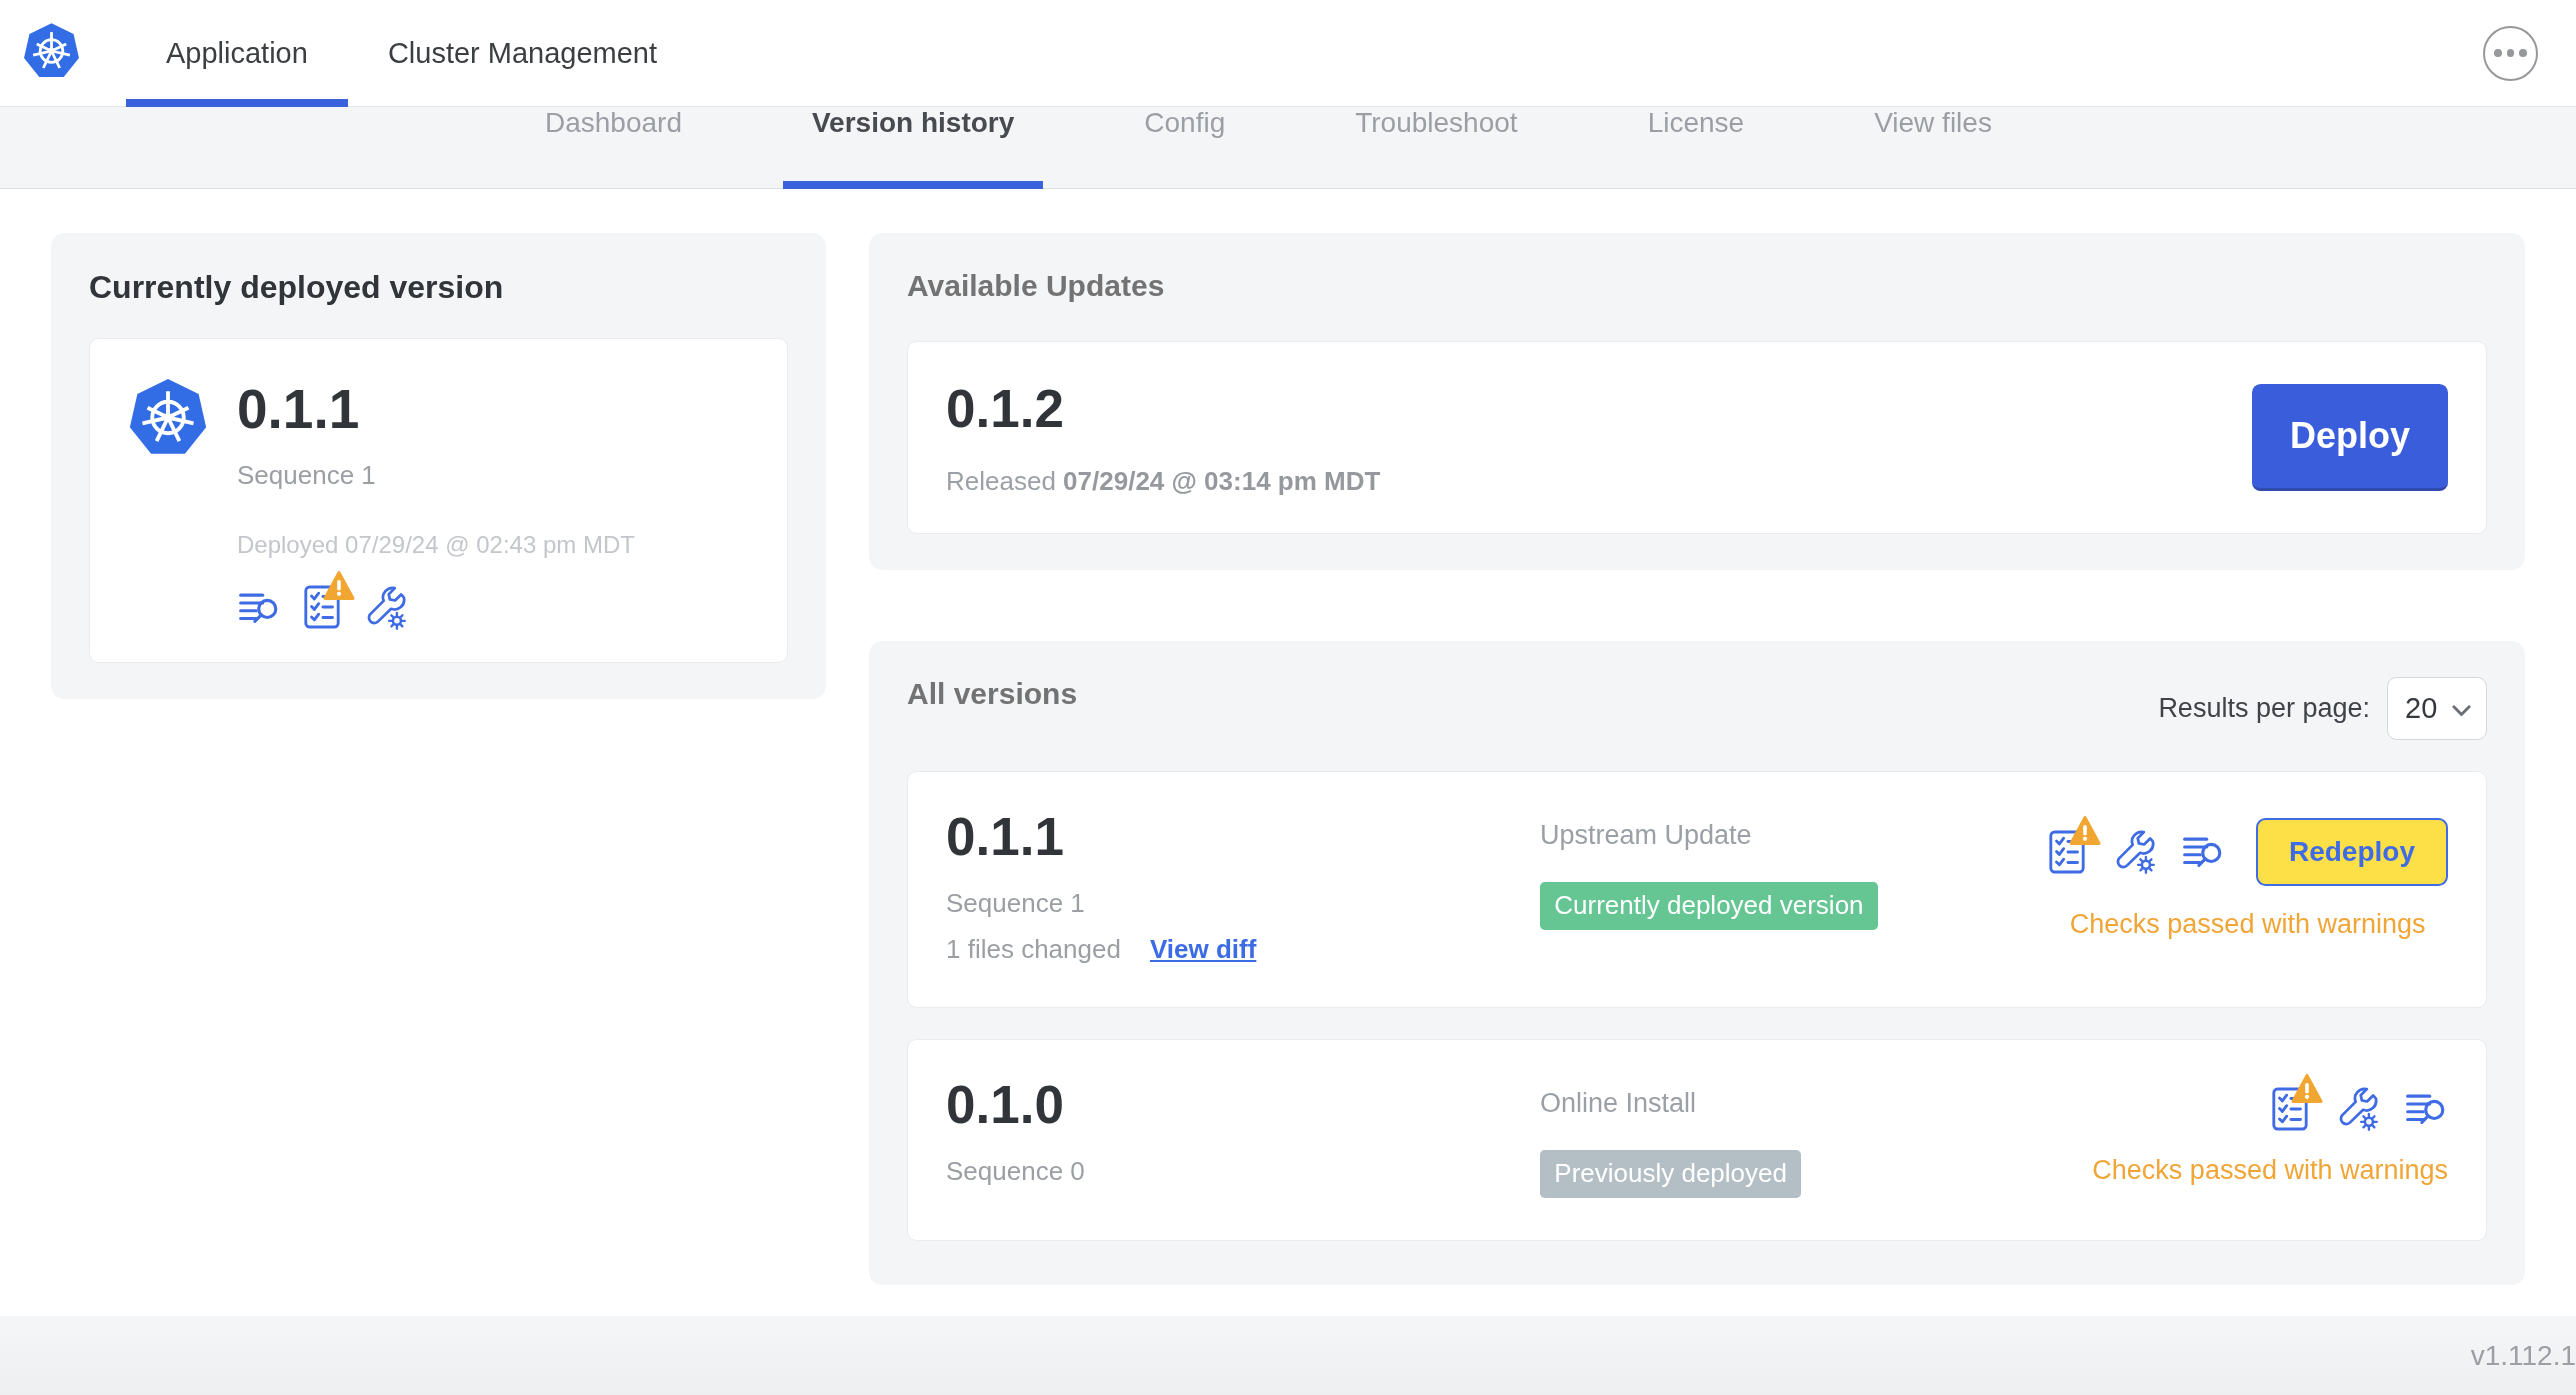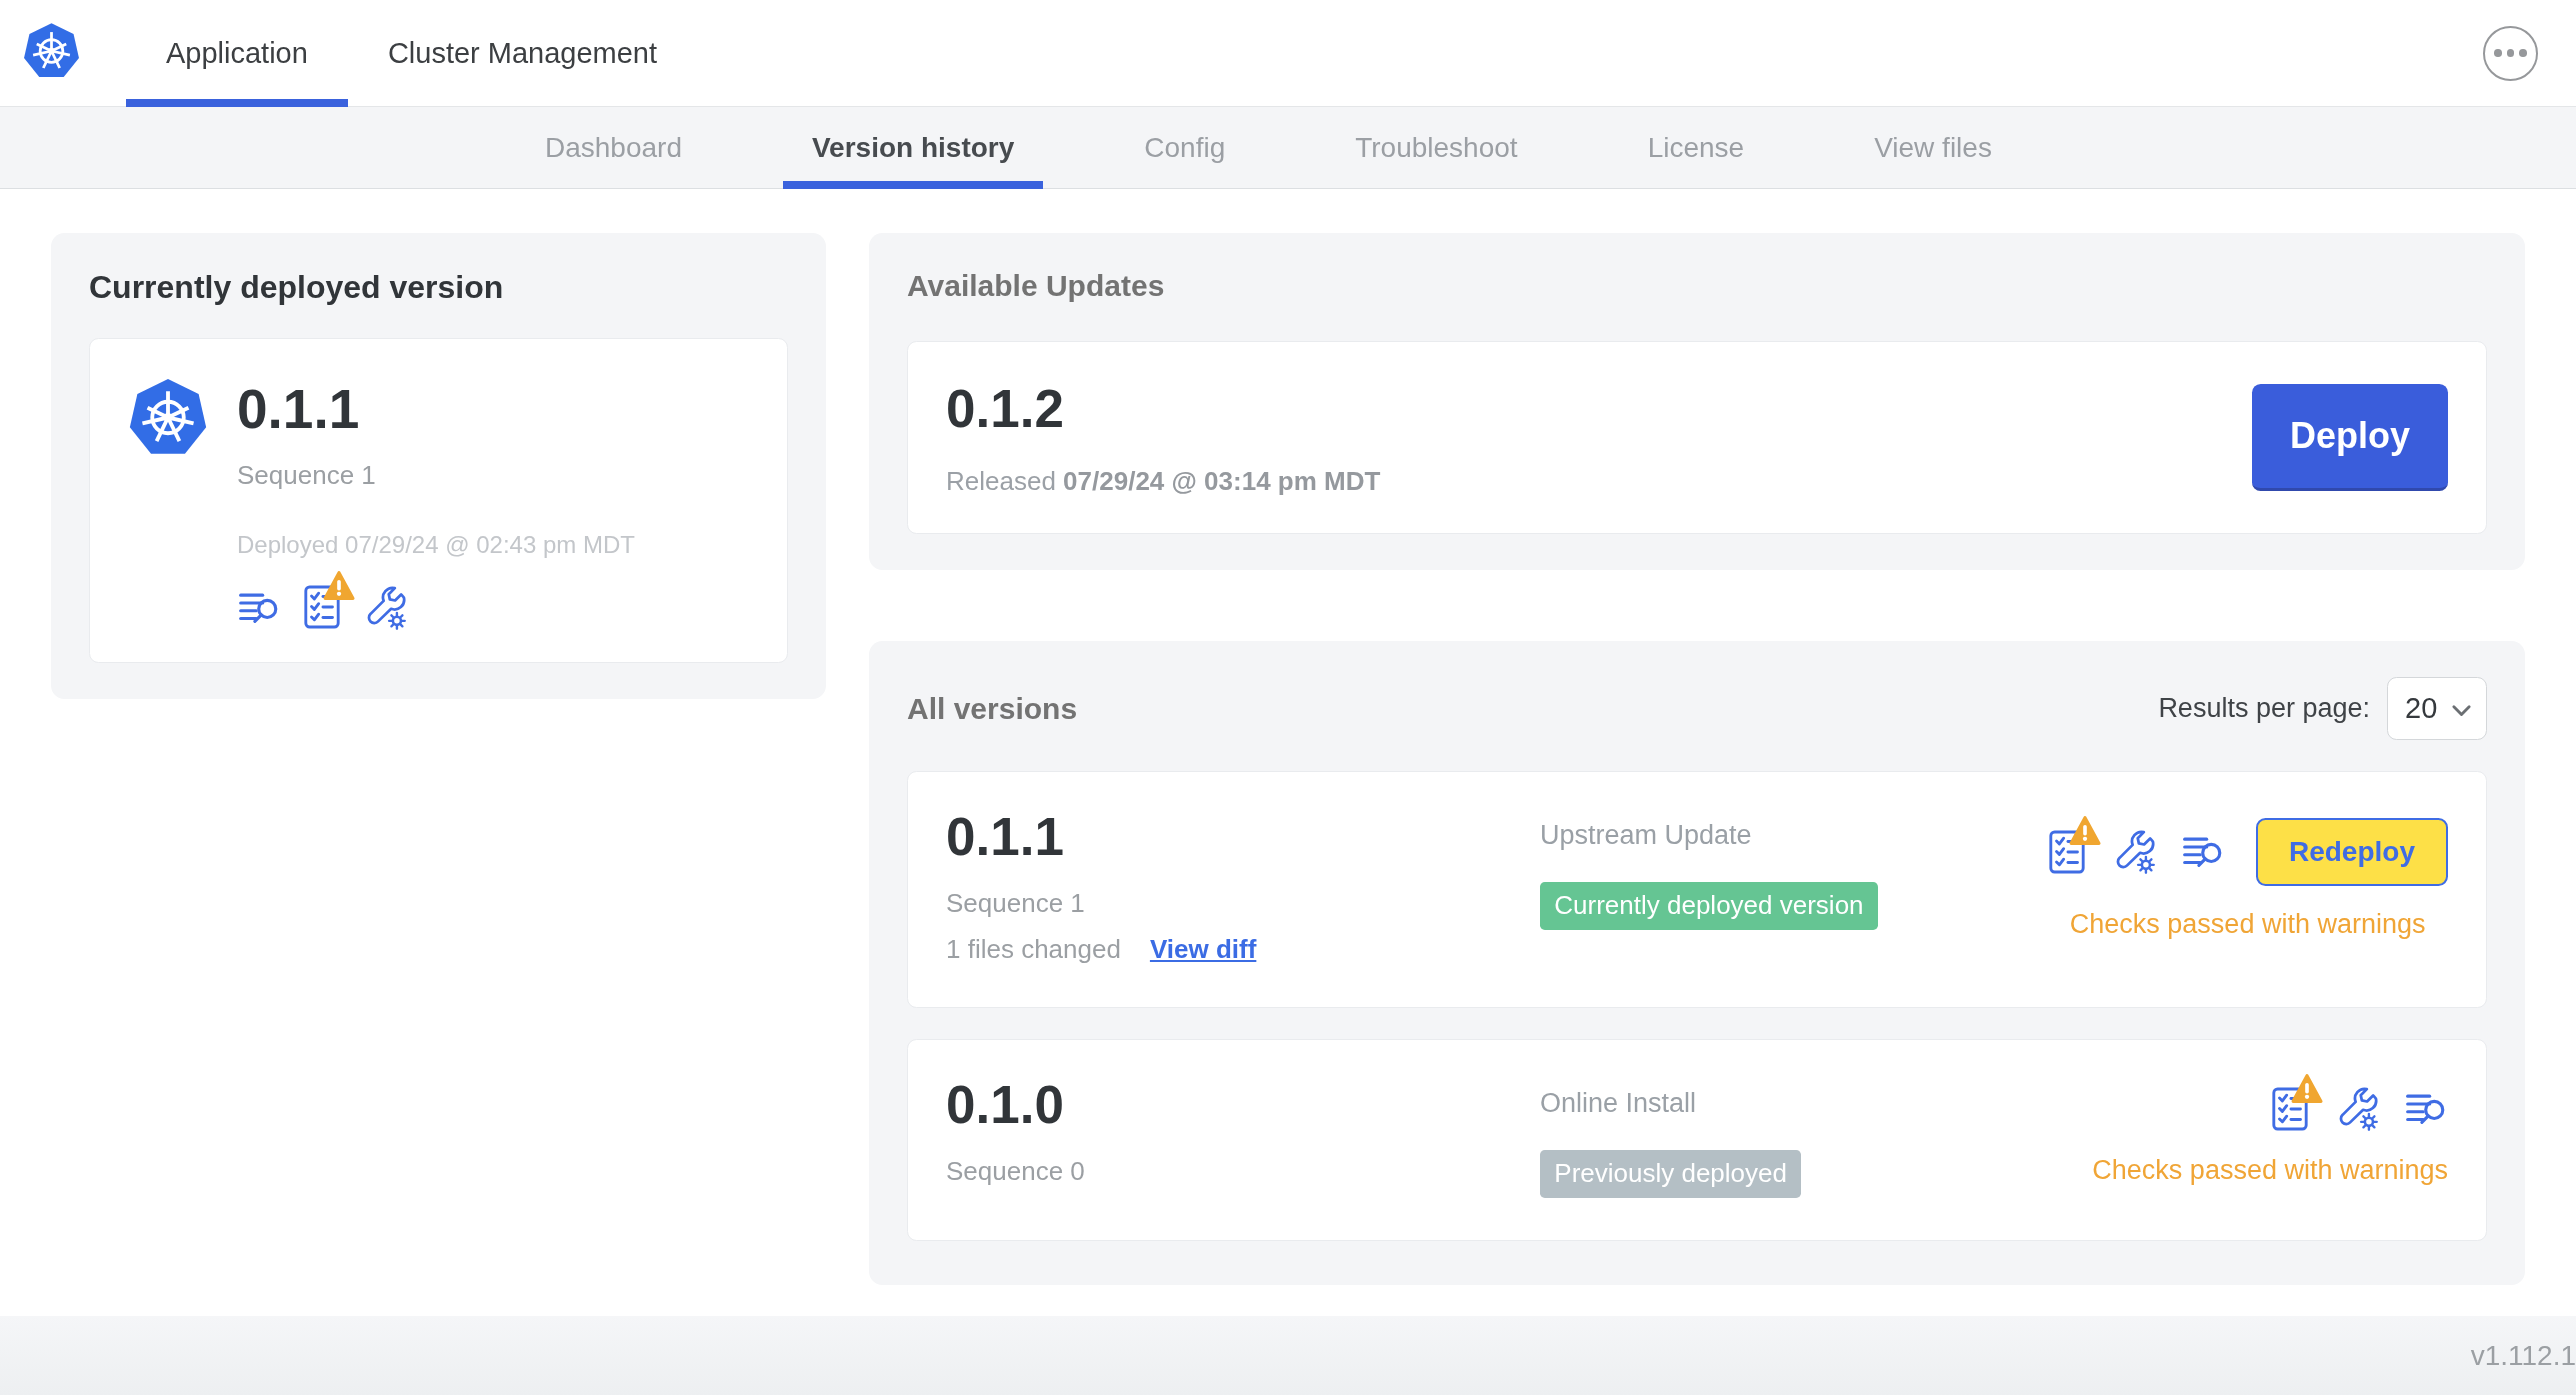--- a/index.html
+++ b/index.html
@@ -11,21 +11,21 @@
   .logo-wrap { display:flex; align-items:center; padding:0 44px 0 21px; }
   .hdr-tabs { display:flex; align-items:stretch; }
   .hdr-tab { display:flex; align-items:center; padding:0 40px; font-size:29px; font-weight:500; color:#3c3f42; position:relative; cursor:pointer; }
   .hdr-tab.active::after { content:""; position:absolute; left:0; right:0; bottom:-1px; height:7.6px; background:#3a62dd; }
   .hdr-right { margin-left:auto; display:flex; align-items:center; padding-right:38px; }
   .ellipsis-btn { width:55px; height:55px; border-radius:50%; border:2.9px solid #96989b; display:flex; align-items:center; justify-content:center; gap:4.8px; background:#fff; cursor:pointer; }
   .ellipsis-btn i { width:7.6px; height:7.6px; border-radius:50%; background:#96989b; }
 
   
   .subnav { height:82px; background:#f4f5f7; border-bottom:1px solid #dcdfe2; display:flex; align-items:stretch; padding-left:516px; }
-  .sub-tab { display:flex; align-items:center; padding:0 29px; margin-right:72px; font-size:28px; color:#9b9fa4; position:relative; cursor:pointer; }
+  .sub-tab { display:flex; padding:0 29px; margin-right:72px; font-size:28px; color:#9b9fa4; position:relative; cursor:pointer; }
   .sub-tab.active { color:#474b4f; font-weight:600; }
   .sub-tab.active::after { content:""; position:absolute; left:0; right:0; bottom:-1px; height:7.6px; background:#3a62dd; }
 
   
   .main { display:flex; gap:43px; padding:44px 51px 0 51px; align-items:flex-start; }
   .gray-card { background:#f4f5f7; border-radius:13.4px; padding:36px 38px; }
   .white-card { background:#fff; border:1px solid #e9ebee; border-radius:9.5px; }
 
   
   .left-col { flex:0 0 775px; }
@@ -40,21 +40,21 @@
   
   .right-col { flex:1; }
   .sec-title { font-size:30px; font-weight:600; color:#737373; }
   .au-inner { margin-top:38px; padding:36px 38px; display:flex; align-items:center; }
   .au-version { font-size:53px; font-weight:700; color:#313539; }
   .au-released { margin-top:27px; font-size:26px; color:#9ba0a6; }
   .au-released b { font-weight:700; color:#95999e; }
   .btn-deploy { margin-left:auto; background:#3a5ddb; border:none; border-bottom:3.8px solid #3049ad; color:#fff; font-size:36px; font-weight:700; padding:31px 38px; border-radius:8.6px; cursor:pointer; font-family:inherit; }
 
   .allv { margin-top:71px; padding-bottom:44px; }
-  .allv-head { display:flex; align-items:center; }
+  .allv-head { display:flex; }
   .rpp { margin-left:auto; display:flex; align-items:center; gap:17px; font-size:27px; color:#3f4347; }
   .rpp-select { width:100px; height:63px; background:#fff; border:1px solid #d4d7da; border-radius:9.5px; display:flex; align-items:center; padding:0 13.4px 0 17px; font-size:29px; color:#35393d; cursor:pointer; }
   .rpp-select .chev { margin-left:auto; }
 
   .v-row { margin-top:31px; padding:38px 38px 42px 38px; display:flex; }
   .v-colA { flex:0 0 535px; }
   .v-version { font-size:53px; font-weight:700; color:#313539; line-height:1; }
   .v-seq { margin-top:25px; font-size:26px; color:#9b9fa3; }
   .v-files { margin-top:15.3px; font-size:26px; color:#9b9fa3; display:flex; gap:29px; align-items:center; }
   .view-diff { color:#3b6ce4; font-weight:700; text-decoration:underline; cursor:pointer; }

